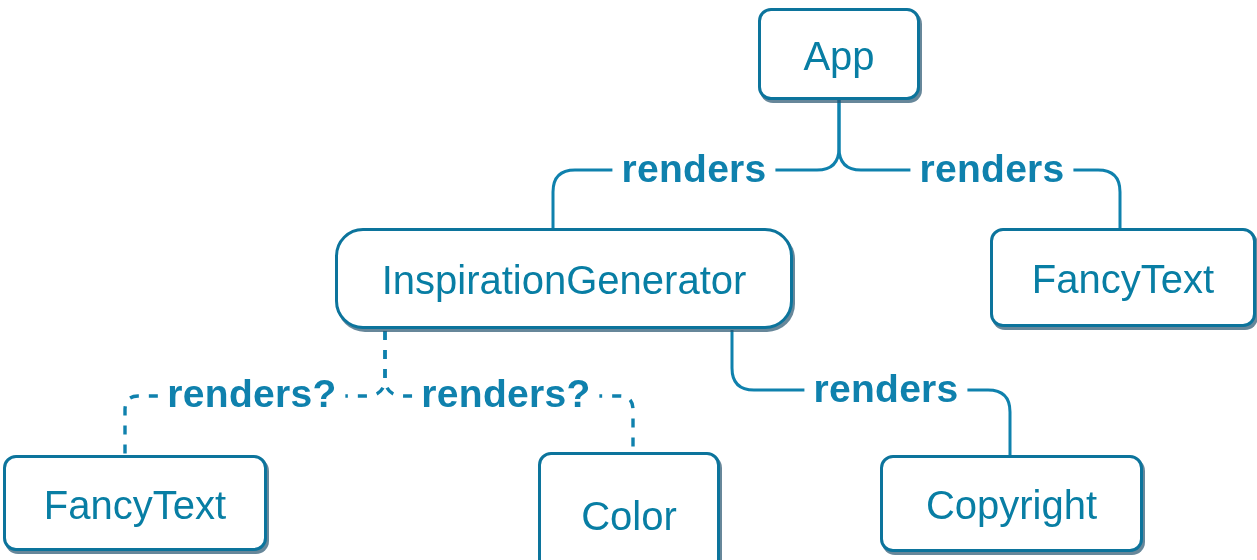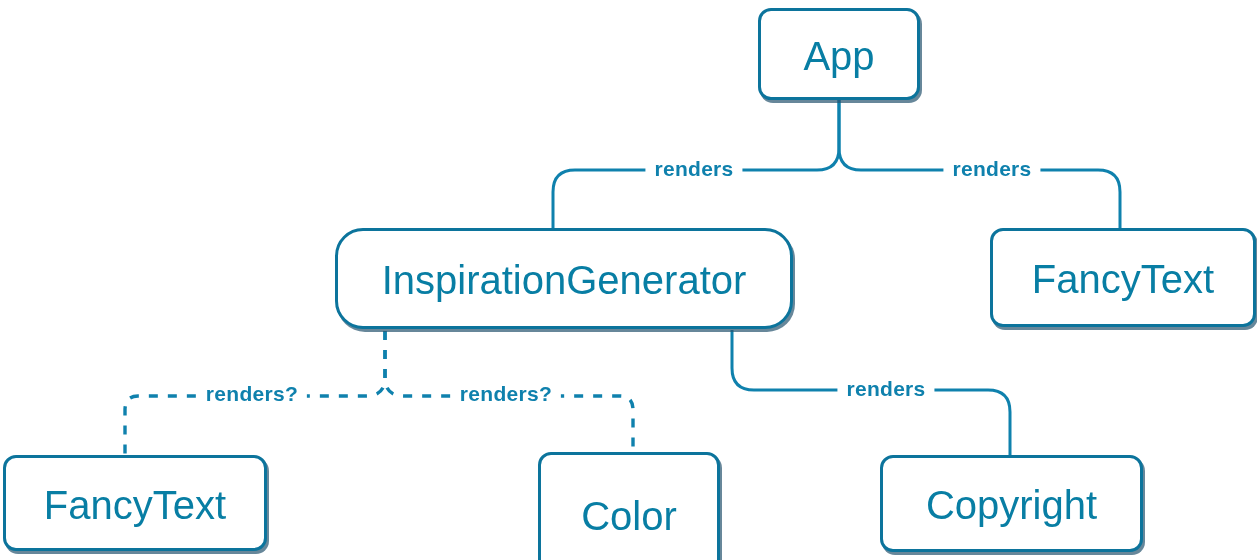--- a/index.html
+++ b/index.html
@@ -39,21 +39,21 @@
   }
   .edge.dashed {
     stroke-width: 3.4px;
     stroke-dasharray: 9 10;
   }
   .edge-label {
     position: absolute;
     transform: translate(-50%, -50%);
     background: var(--canvas-bg);
     color: var(--edge-label);
-    font-size: 21px;
+    font-size: 39px;
     font-weight: 700;
     letter-spacing: 0.3px;
     padding: 0 9px;
     white-space: nowrap;
     line-height: 1.1;
   }
   .node {
     position: absolute;
     box-sizing: border-box;
     background: var(--node-fill);

